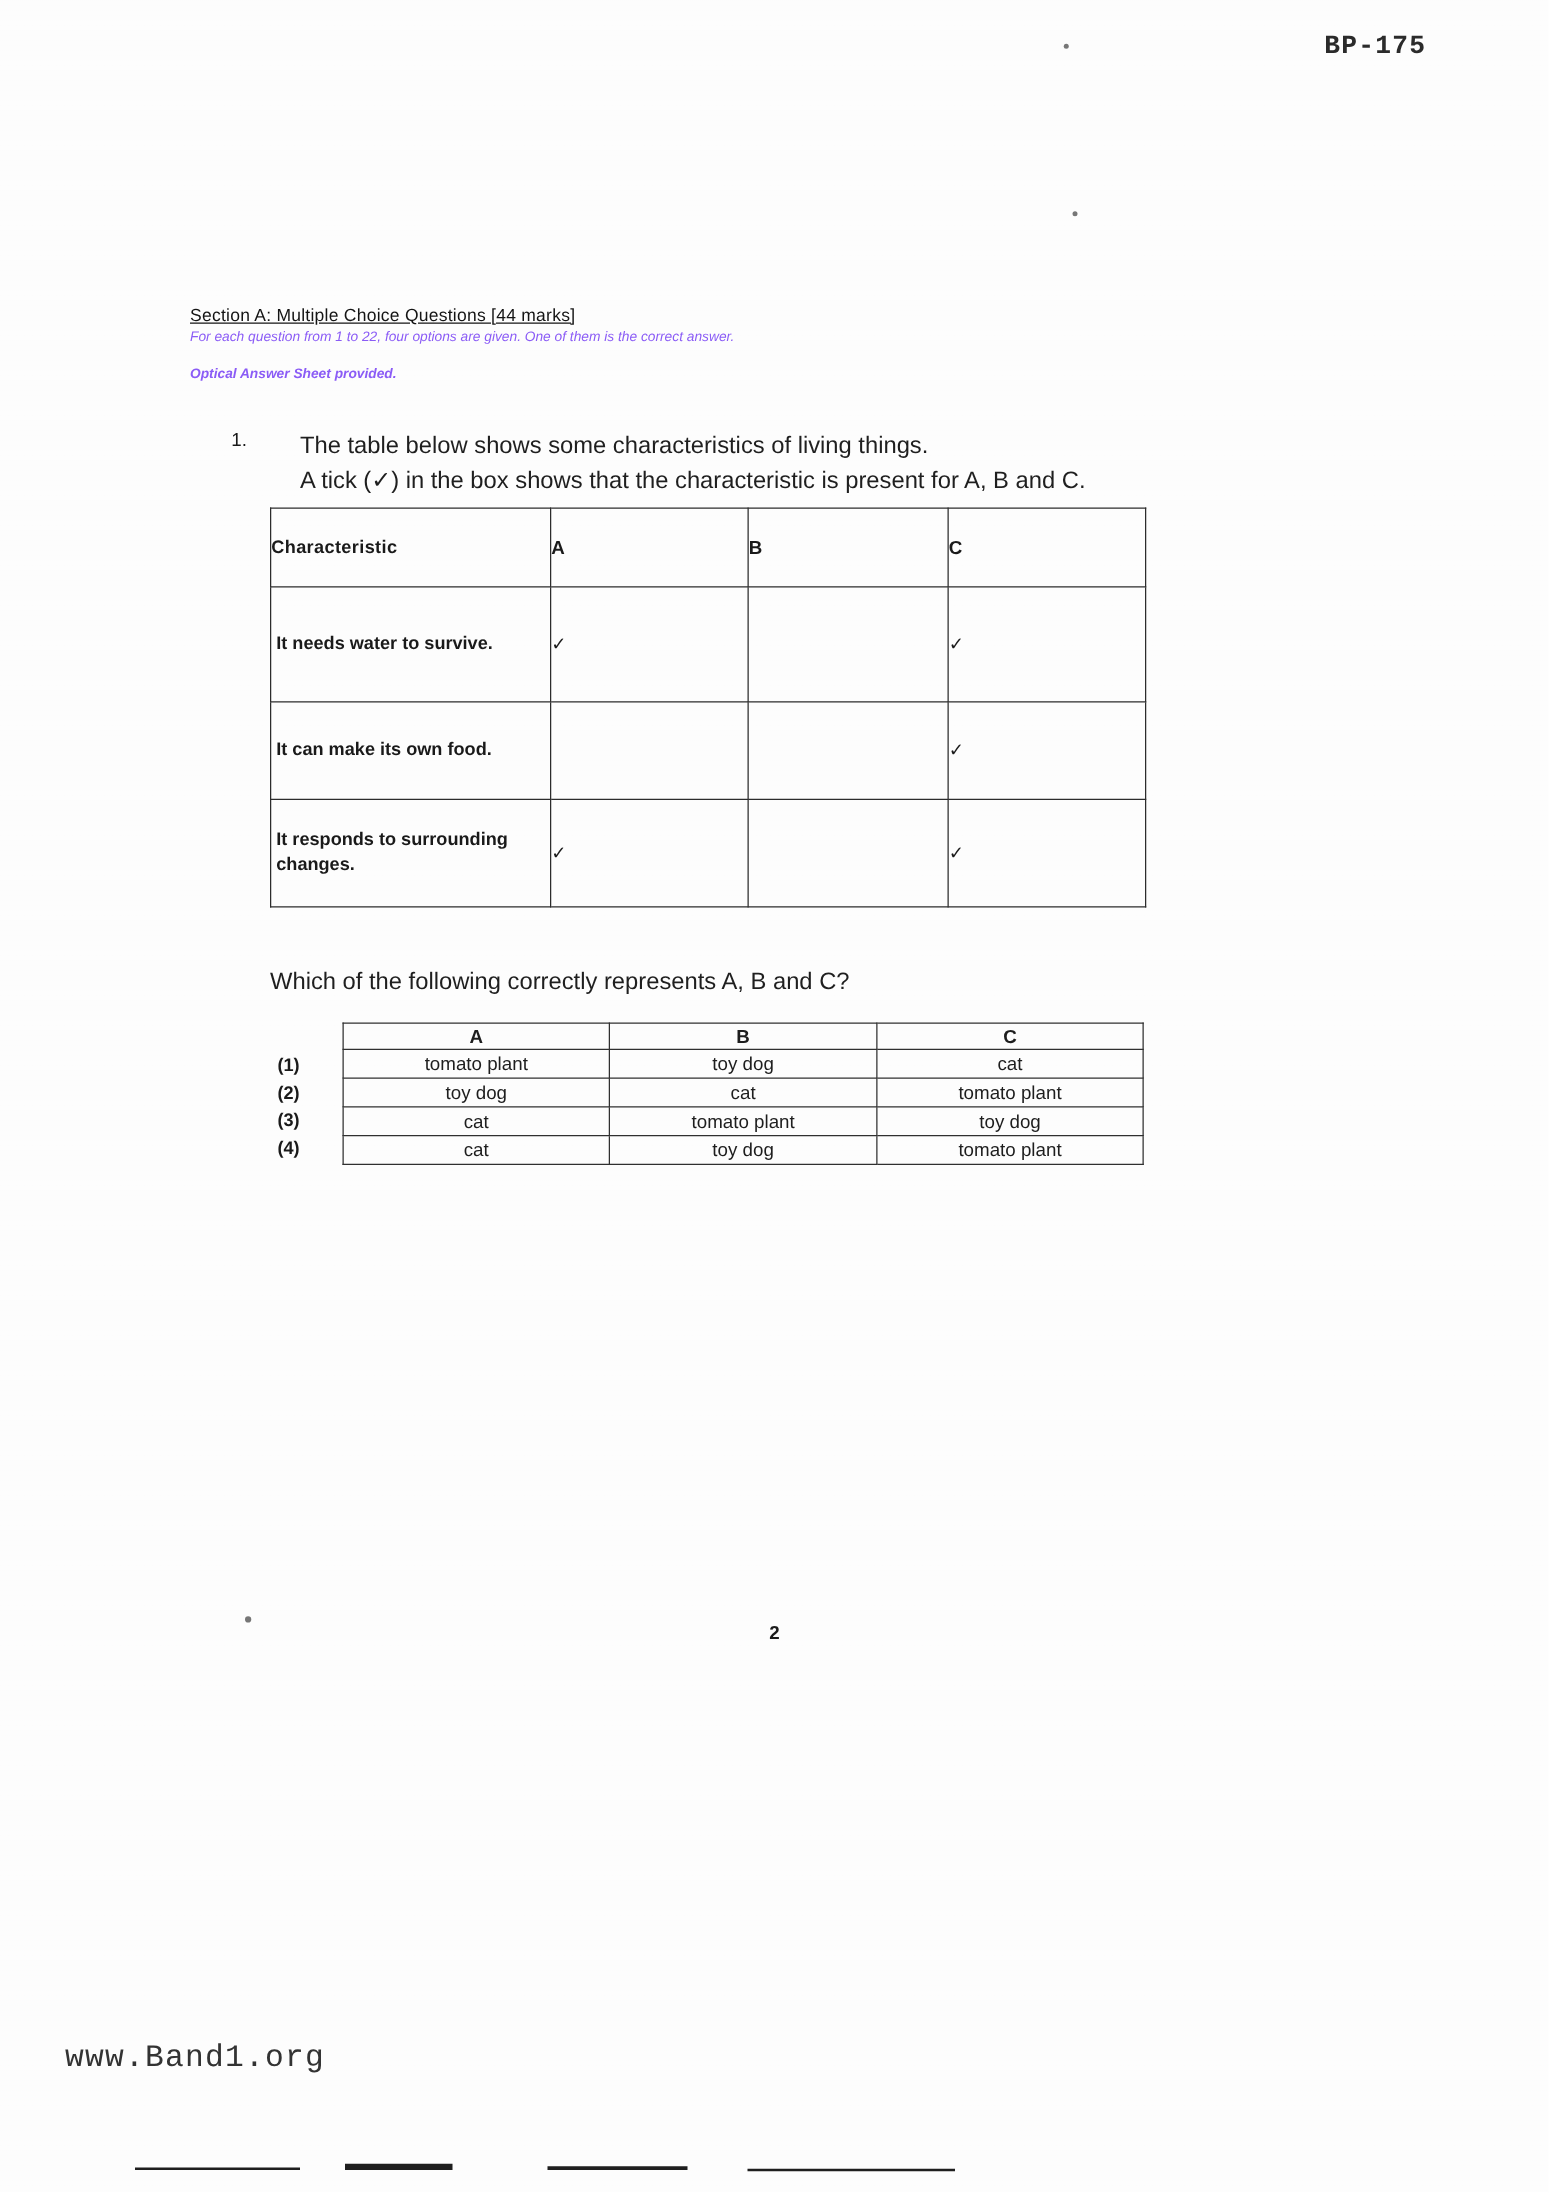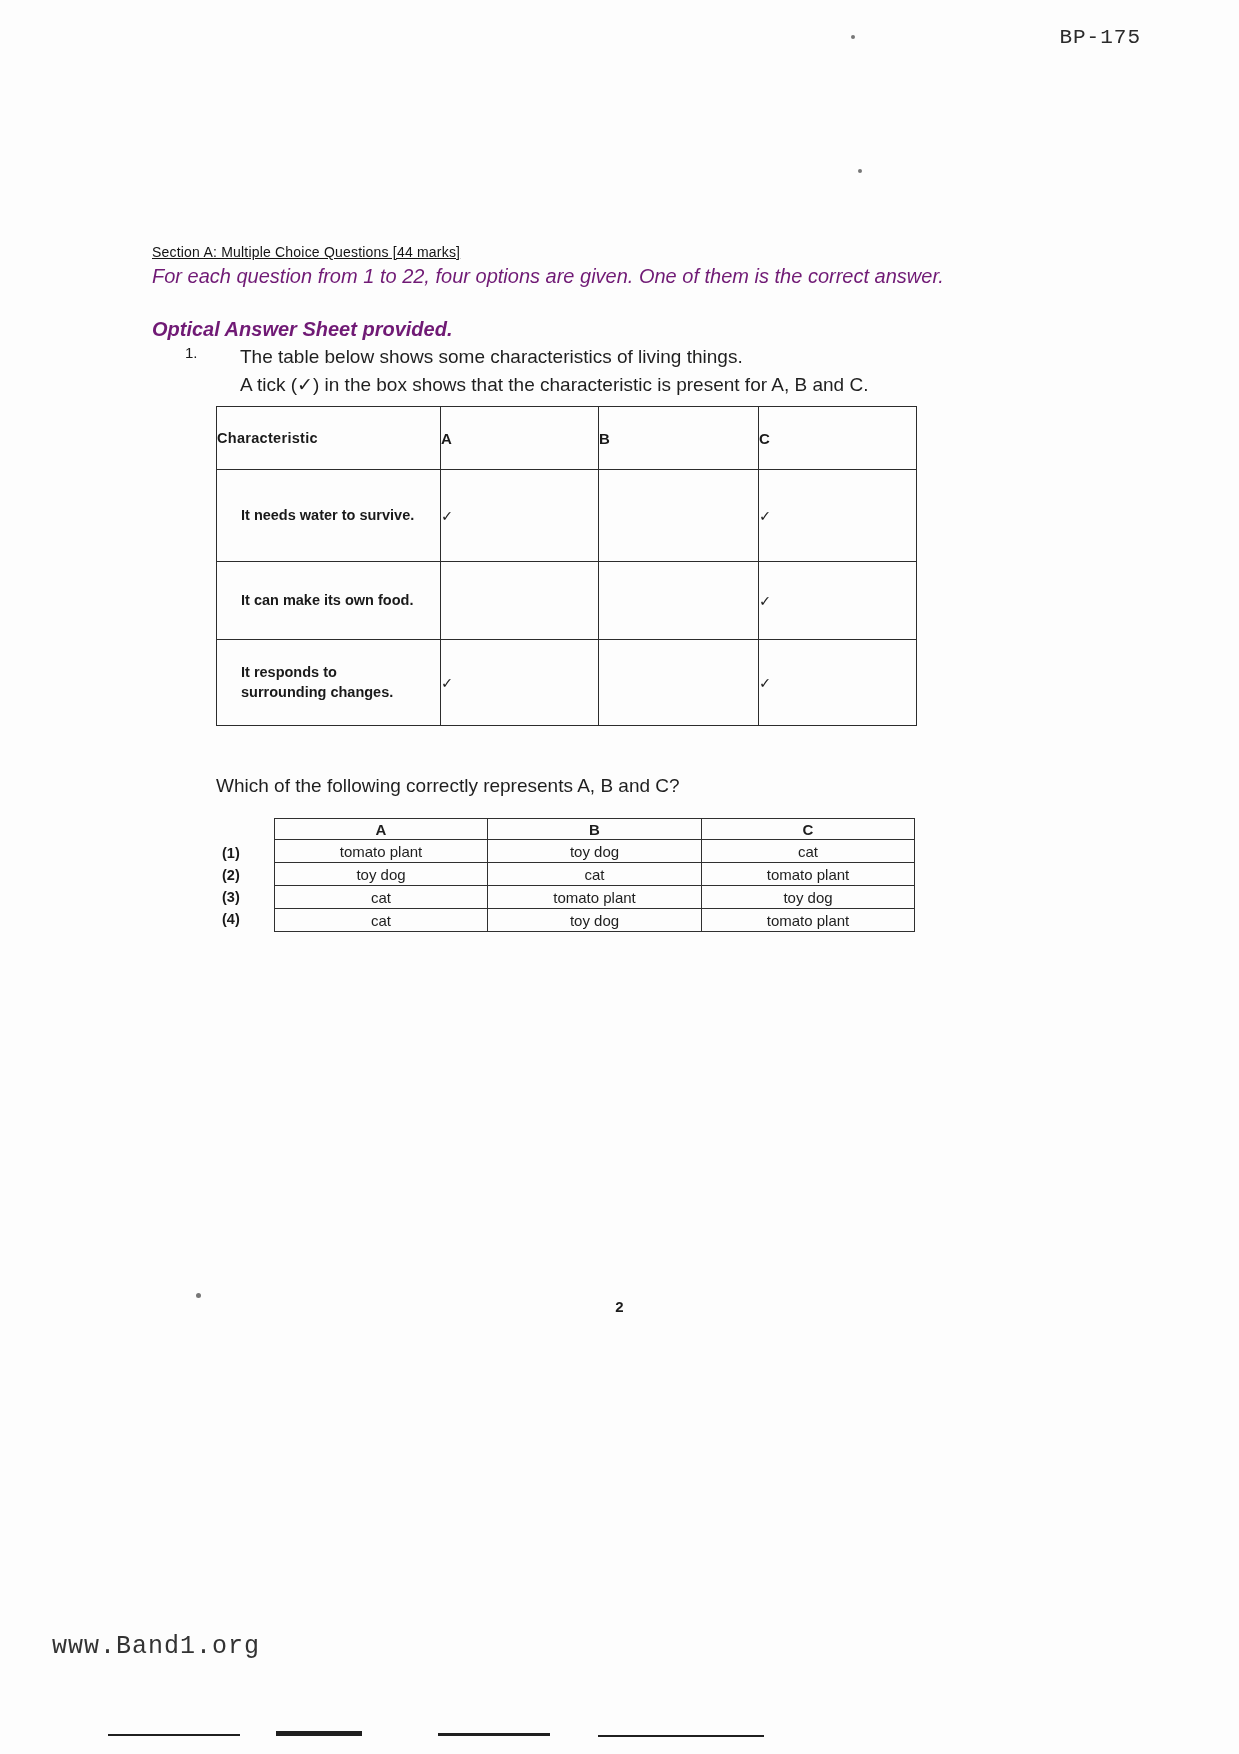--- a/index.html
+++ b/index.html
@@ -23,21 +23,21 @@
 
   
   .bp-code {
     position: absolute;
     top: 26px;
     right: 98px;
     font-family: "Liberation Mono", monospace;
     font-size: 21px;
     letter-spacing: 1px;
     color: #2b2b2b;
-    font-weight: 400;
+    font-weight: 700;
   }
   .speck {
     position: absolute;
     background: #777;
     border-radius: 50%;
   }
   .speck-1 { left: 851px; top: 35px; width: 4px; height: 4px; }
   .speck-2 { left: 858px; top: 169px; width: 4px; height: 4px; }
   .speck-3 { left: 196px; top: 1293px; width: 5px; height: 5px; }
 
@@ -51,24 +51,24 @@
   .section-title {
     font-size: 14px;
     font-weight: normal;
     text-decoration: underline;
     letter-spacing: 0.2px;
     color: #141414;
     margin: 16px 0 3px 0;
     filter: blur(0.15px);
   }
   .section-instructions {
-    font-size: 20px;
+    font-size: 11px;
     font-style: italic;
     line-height: 1.33;
-    color: #701a75;
+    color: #8b5cf6;
     margin: 0;
   }
   .section-instructions .bolder {
     font-weight: bold;
   }
 
   
   .q-number {
     position: absolute;
     left: 185px;
@@ -104,21 +104,21 @@
   }
   .char-table .hdr {
     font-weight: bold;
     height: 62px;
     letter-spacing: 0.3px;
   }
   .char-table .hdr.c-label { font-weight: bold; font-size: 15px; }
   .char-table .rowlabel {
     font-weight: bold;
     line-height: 1.35;
-    padding: 6px 24px;
+    padding: 6px 4px;
   }
   .char-table .r1 { height: 92px; }
   .char-table .r2 { height: 78px; }
   .char-table .r3 { height: 86px; }
   .tick {
     font-size: 19px;
     color: #1b1b1b;
     font-family: "DejaVu Sans", sans-serif;
   }
 

